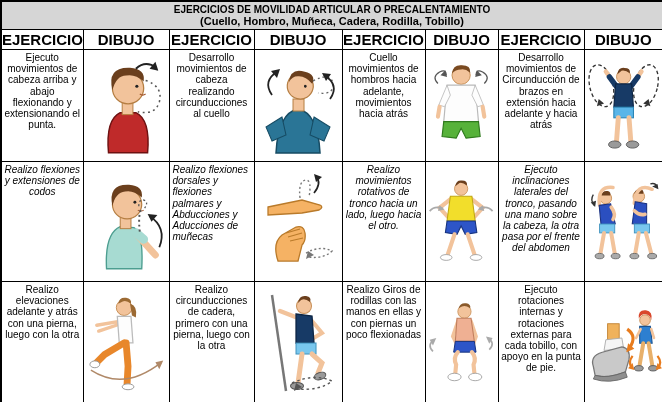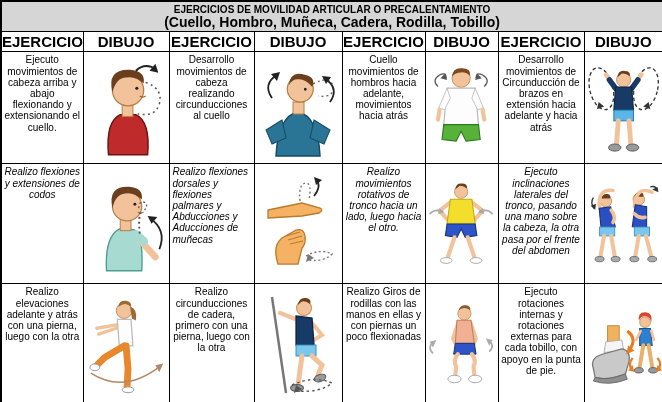--- a/index.html
+++ b/index.html
@@ -1,21 +1,21 @@
 <!DOCTYPE html>
 <html><head>
 <meta charset="utf-8">
 <style>
   html,body{margin:0;padding:0;background:#fff;}
   body{width:662px;height:402px;font-family:"Liberation Sans",sans-serif;color:#000;}
   table{border-collapse:collapse;table-layout:fixed;width:662px;border:2px solid var(--border,#000);}
   td{border:1px solid var(--border,#000);vertical-align:top;overflow:hidden;padding:0;}
   .title-cell{background:var(--title-bg,#d6d6d6);text-align:center;padding:2px 0 1px 0;height:24px;vertical-align:middle;}
   .title-line{font-size:10px;font-weight:bold;line-height:1.1;}
-  .subtitle-line{font-size:14px;font-weight:bold;line-height:1.1;}
+  .subtitle-line{font-size:11px;font-weight:bold;line-height:1.1;}
   .hdr{font-size:15px;font-weight:bold;text-align:center;height:14px;padding:1px 0;vertical-align:middle;}
   .ex{font-size:10px;}
   .extext{padding:2px 2px 0 2px;text-align:center;line-height:1.12;}
   .extext.left{text-align:left;padding-left:3px;}
   .dw{text-align:center;vertical-align:middle;}
   .drawing{width:100%;height:100%;display:flex;align-items:center;justify-content:center;}
   .drawing svg{width:92%;max-height:100%;overflow:visible;display:block;}
   tr.r1 td{height:111px;}
   tr.r2 td{height:119px;font-style:italic;}
   tr.r3 td{height:122px;}
@@ -46,21 +46,21 @@
     <td class="hdr">DIBUJO</td>
     <td class="hdr">EJERCICIO</td>
     <td class="hdr">DIBUJO</td>
     <td class="hdr">EJERCICIO</td>
     <td class="hdr">DIBUJO</td>
     <td class="hdr">EJERCICIO</td>
     <td class="hdr">DIBUJO</td>
   </tr>
   <tr class="r1">
     <td class="ex">
-          <div class="extext">Ejecuto movimientos de cabeza arriba y abajo flexionando y extensionando el cuello.</div>
+          <div class="extext">Ejecuto movimientos de cabeza arriba y abajo flexionando y extensionando el punta.</div>
         </td>
     <td class="dw">
           <div class="drawing">
             <svg viewBox="0 0 80 104">
               <path d="M22 100 Q19 66 34 59 L50 59 Q65 66 62 100 Z" fill="#bf2a2a" stroke="#6e1111" stroke-width="1.5"></path>
               <rect x="36" y="48" width="11" height="13" fill="#f2c39b" stroke="#b57e42"></rect>
               <circle cx="42" cy="34" r="16" fill="#f2c39b" stroke="#b57e42" stroke-width="1.3"></circle>
               <path d="M26 36 Q20 12 44 13 Q60 14 58 27 Q49 19 40 21 Q30 21 26 36 Z" fill="#6b3f1d"></path>
               <circle cx="51" cy="32" r="1.6" fill="#222"></circle>
               <path d="M54 40 q3 2 6 0" stroke="#a3552c" fill="none" stroke-width="1.2"></path>

